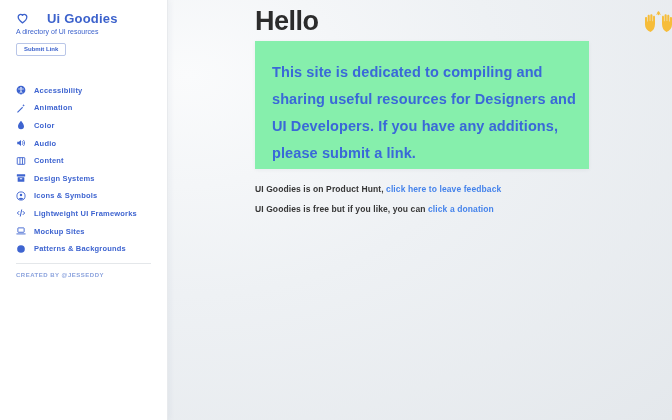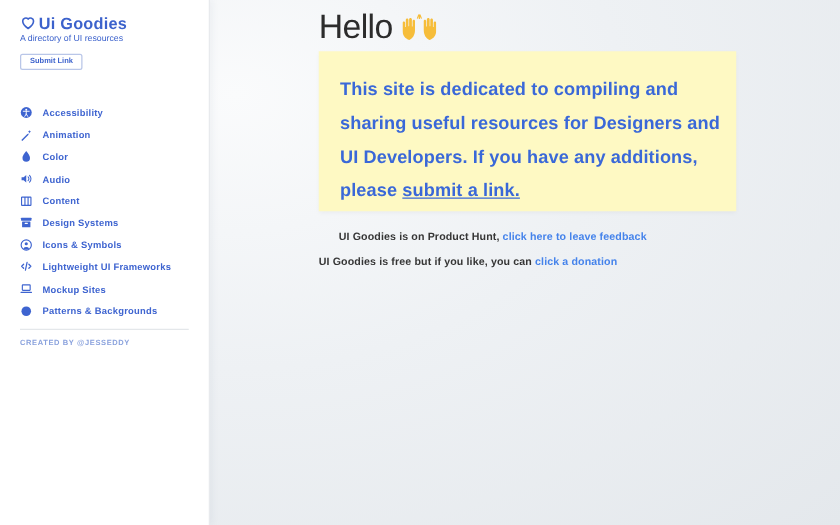--- a/index.html
+++ b/index.html
@@ -12,21 +12,21 @@
 
   
   .sidebar {
     position: absolute; left: 0; top: 0; bottom: 0; width: 168px;
     background: #ffffff;
     border-right: 1px solid #e8eaed;
     box-shadow: 2px 0 6px rgba(40,60,90,0.05);
     padding: 10px 16px 0 16px;
     z-index: 2;
   }
-  .brand { display: flex; align-items: center; gap: 2px; height: 16px; cursor: pointer; }
+  .brand { display: flex; align-items: center; gap: 18px; height: 16px; cursor: pointer; }
   .brand-heart { width: 13px; height: 13px; color: #3c62cc; display: inline-flex; }
   .brand-heart svg { width: 13px; height: 13px; }
   .brand-title { font-size: 13px; font-weight: bold; color: #3c62cc; letter-spacing: 0.2px; }
   .tagline { margin-top: 2px; height: 9px; font-size: 7px; color: #3c62cc; }
   .submit-btn {
     margin-top: 5px; height: 13px; display: inline-flex; align-items: center;
     padding: 0 7px; font-size: 6px; font-weight: bold; color: #3c62cc;
     background: #ffffff; border: 1px solid #b9c6e8; border-radius: 2px; cursor: pointer;
     font-family: "Liberation Sans", sans-serif;
   }
@@ -41,35 +41,36 @@
   .divider { border: none; border-top: 1px solid #e4e7ea; margin-top: 6px; }
   .credit {
     margin-top: 8px; font-size: 6px; font-weight: bold; color: #8aa2dd;
     letter-spacing: 0.5px; cursor: pointer;
   }
 
   
   .main { position: absolute; left: 168px; top: 0; right: 0; bottom: 0; padding: 4px 0 0 87px; }
   .page-title {
     display: flex; align-items: center; gap: 8px;
-    font-size: 27px; line-height: 34px; font-weight: normal; color: #2c2c2c;
+    font-size: 27px; line-height: 34px; font-weight: bold; color: #2c2c2c;
     letter-spacing: -0.5px;
+    justify-content: space-between;
   }
   .hands { display: inline-flex; align-items: center; }
   .card {
-    margin-top: 3px; width: 334px; height: 128px; background: #fef9c3;
+    margin-top: 3px; width: 334px; height: 128px; background: #86efac;
     padding: 18px 26px 0 17px; box-shadow: 0 1px 4px rgba(30,45,70,0.05);
   }
   .card-text {
     white-space: pre; font-size: 14.5px; line-height: 27px; font-weight: bold;
     color: #3a68d8; letter-spacing: 0.1px;
   }
-  .card-text a { color: #3a68d8; text-decoration: underline; cursor: pointer; }
+  .card-text a { color: #3a68d8; cursor: pointer; }
   .meta-line { font-size: 8.5px; font-weight: bold; color: #363636; letter-spacing: 0.1px; }
-  .meta-line.first { margin-top: 15px; margin-left: 16px; }
+  .meta-line.first { margin-top: 15px; }
   .meta-line.second { margin-top: 10px; }
   .meta-line a { color: #4583eb; text-decoration: none; cursor: pointer; }
 </style>
 </head>
 <body>
 
 <aside class="sidebar">
   <div class="brand">
     <span class="brand-heart">
       <svg viewBox="0 0 24 24" fill="none" stroke="currentColor" stroke-width="2.4" stroke-linejoin="round">

